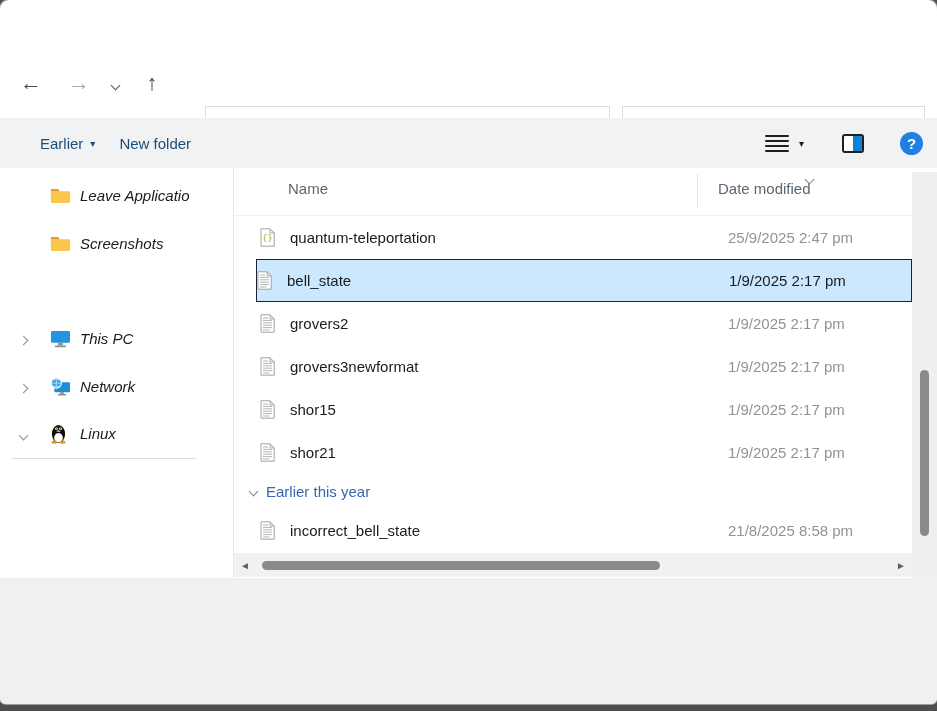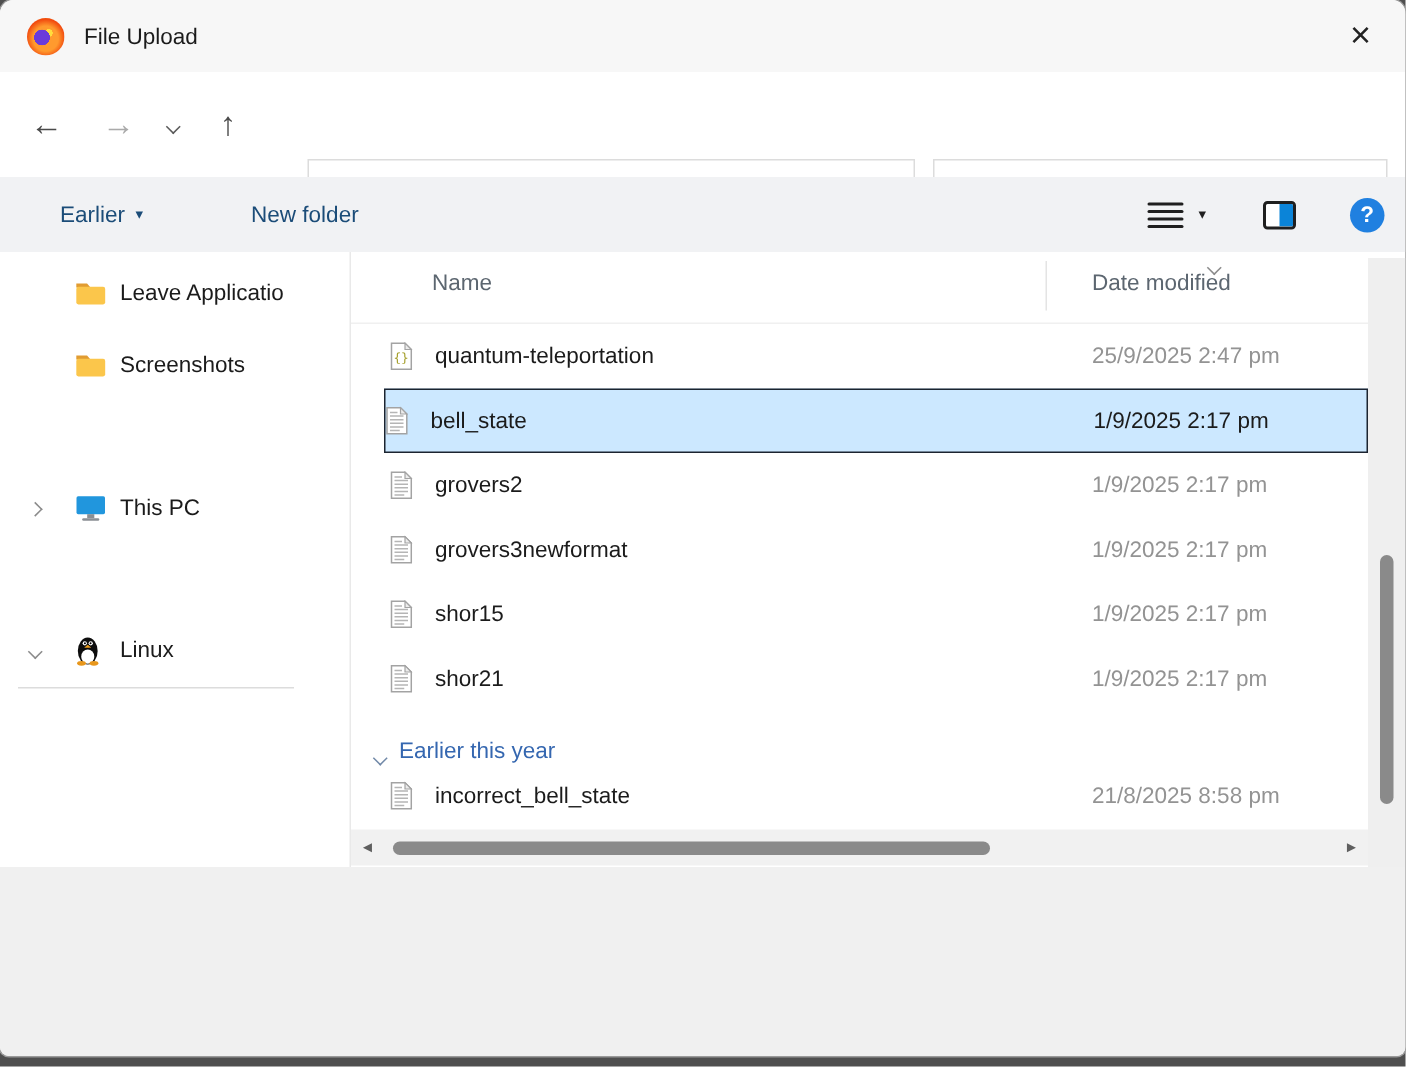--- a/index.html
+++ b/index.html
@@ -43,80 +43,75 @@
   .search-box { position:absolute; left:622px; top:58px; width:303px; height:50px; background:#fff; border:1px solid #dcdcdc; }
   .search-box input { position:absolute; left:0; top:0; width:100%; height:100%; border:none; outline:none;
                       padding:0 40px 0 14px; font:15px "Liberation Sans", sans-serif; color:#1b1b1b; background:transparent; }
   .search-box input::placeholder { color:#8c8c8c; opacity:1; }
   .search-mag { position:absolute; right:13px; top:14px; }
 
   
   .cmdbar { position:absolute; left:0; top:118px; width:100%; height:50px; background:#f1f2f4; display:flex; align-items:center; }
   .cmd-item { color:#1b4c78; font-size:15px; display:flex; align-items:center; gap:7px; }
   .organise { margin-left:40px; }
-  .newfolder { margin-left:72px; }
+  .newfolder { margin-left:24px; }
   .tri { font-size:10px; color:#1b4c78; }
   .cmd-right { position:absolute; right:0; top:0; height:50px; display:flex; align-items:center; }
   .viewlist-ic { width:24px; display:flex; flex-direction:column; gap:3px; }
   .viewlist-ic i { display:block; height:2px; background:#1f1f1f; border-radius:1px; }
   .view-tri { font-size:10px; color:#1f1f1f; margin-left:10px; }
   .preview-ic { width:22px; height:19px; border:2px solid #1f1f1f; border-radius:3px; margin-left:38px; overflow:hidden; position:relative; background:#fff; }
   .preview-ic::after { content:""; position:absolute; right:0; top:0; width:50%; height:100%; background:#0b84d8; }
   .help-ic { width:23px; height:23px; border-radius:50%; background:#2080e0; color:#fff; font-weight:bold; font-size:15px;
              display:flex; align-items:center; justify-content:center; margin:0 14px 0 36px; }
 
   
-  .sidebar { position:absolute; left:0; top:168px; width:233px; height:361px; background:#fff; overflow:hidden; }
+  .sidebar { position:absolute; left:0; top:168px; width:233px; height:361px; background:#fff; overflow:hidden;font-style:italic; }
   .pane-sep { position:absolute; left:233px; top:168px; width:1px; height:410px; background:#e9e9e9; }
 
   .side-item { position:absolute; display:flex; align-items:center; height:26px; width:207px; }
   .side-item .exp { position:absolute; left:20px; }
   .side-item .ic { position:absolute; left:50px; display:flex; }
   .side-item .lbl { position:absolute; left:80px; white-space:nowrap; }
   .side-divider { position:absolute; left:12px; top:290px; width:184px; height:1px; background:#dcdcdc; }
 
   
   .list-panel { position:absolute; left:234px; top:168px; width:678px; height:410px; background:#fff; }
   .list-header { position:relative; height:48px; border-bottom:1px solid #f0f0f0; }
   .col-name { position:absolute; left:54px; top:12px; color:#5c6670; }
-  .col-date { position:absolute; left:494px; top:12px; color:#5c6670; }
+  .col-date { position:absolute; left:484px; top:12px; color:#5c6670; }
   .col-sep { position:absolute; left:463px; top:6px; width:1px; height:33px; background:#e4e4e4; }
   .sort-chev { position:absolute; left:572px; top:1px; }
 
   .row { position:relative; display:flex; align-items:center; height:43px; margin-left:22px; padding-left:4px; }
   .row .doc-ic { display:flex; margin-right:15px; }
   .row .fname { white-space:nowrap;text-align:center; }
   .row .fdate { position:absolute; left:472px; color:#939393; white-space:nowrap; }
   .row.selected { background:#cce8ff; border:1px solid #1c2430; padding-left:0; }
   .row.selected .fdate { color:#1b1b1b; }
-  .group-row { position:relative; display:flex; align-items:flex-end; height:35px; padding-left:16px; gap:9px; }
+  .group-row { position:relative; display:flex; align-items:center; height:35px; padding-left:16px; gap:9px; }
   .group-row .glbl { color:#3567b0; }
   .group-row .chev { border-color:#7189a8; }
 
   .hscroll { position:absolute; left:0; top:385px; width:678px; height:24px; background:#f1f1f1; }
   .hs-arrow { position:absolute; top:0; width:22px; height:24px; display:flex; align-items:center; justify-content:center; color:#5f5f5f; font-size:10px; }
   .hs-left { left:0; } .hs-right { right:0; }
   .hs-thumb { position:absolute; left:28px; top:8px; width:398px; height:9px; background:#8a8a8a; border-radius:4.5px; }
 
   .vscroll { position:absolute; left:912px; top:172px; width:25px; height:406px; background:#efefef; }
   .vs-thumb { position:absolute; left:8px; top:198px; width:9px; height:166px; background:#8a8a8a; border-radius:4.5px; }
 
   
   .footer { position:absolute; left:0; top:578px; width:100%; height:126px; background:#f0f0f0; }
 </style>
 </head>
 <body>
 
 <div class="dialog">
 
-  <div class="titlebar">
-    <div class="ff-logo"></div>
-    <div class="title-text">File Upload</div>
-    <div class="close-btn">×</div>
-  </div>
 
   <div class="navbar">
     <div class="nav-icons">
       <div class="nav-ic">←</div>
       <div class="nav-ic disabled gap1">→</div>
       <div class="gap2"><span class="chev chevD sm"></span></div>
       <div class="nav-ic gap2">↑</div>
     </div>
 
     <div class="address-box">
@@ -197,20 +192,33 @@
       <span class="exp"><span class="chev chevR sm gray"></span></span>
       <span class="ic">
         <svg width="21" height="19" viewBox="0 0 22 20">
           <rect x="1" y="2" width="20" height="12.5" rx="1.2" fill="#2196dd"></rect>
           <rect x="8.5" y="14.5" width="5" height="2.8" fill="#8a8f94"></rect>
           <rect x="5" y="17.3" width="12" height="1.8" rx="0.9" fill="#8a8f94"></rect>
         </svg>
       </span>
       <span class="lbl">This PC</span>
     </div>
+    <div class="side-item" style="top:205px;">
+      <span class="exp"><span class="chev chevR sm gray"></span></span>
+      <span class="ic">
+        <svg width="21" height="19" viewBox="0 0 22 20">
+          <rect x="4.5" y="5.5" width="16.5" height="10.5" rx="1" fill="#1e8fd5"></rect>
+          <rect x="10.5" y="16" width="4" height="2" fill="#8a8f94"></rect>
+          <rect x="8" y="18" width="9" height="1.6" rx="0.8" fill="#8a8f94"></rect>
+          <circle cx="6.6" cy="6.4" r="5.4" fill="#3aa0e8" stroke="#ffffff" stroke-width="1.1"></circle>
+          <path d="M1.5 6.4 h10.2 M6.6 1.2 v10.4 M3 3.4 a6.5 6.5 0 0 1 7.2 0 M3 9.4 a6.5 6.5 0 0 0 7.2 0" stroke="#cfe9f9" stroke-width="0.8" fill="none"></path>
+        </svg>
+      </span>
+      <span class="lbl">Network</span>
+    </div>
     <div class="side-item" style="top:252px;">
       <span class="exp"><span class="chev chevD sm gray"></span></span>
       <span class="ic">
         <svg width="17" height="21" viewBox="0 0 18 22">
           <ellipse cx="9" cy="11.5" rx="7" ry="9.5" fill="#0d0d0d"></ellipse>
           <ellipse cx="9" cy="15.5" rx="4.6" ry="5" fill="#ffffff"></ellipse>
           <circle cx="6.9" cy="6.1" r="1.5" fill="#ffffff"></circle>
             <circle cx="11.1" cy="6.1" r="1.5" fill="#ffffff"></circle>
           <circle cx="7" cy="6.1" r="0.7" fill="#000000"></circle>
             <circle cx="11" cy="6.1" r="0.7" fill="#000000"></circle>

